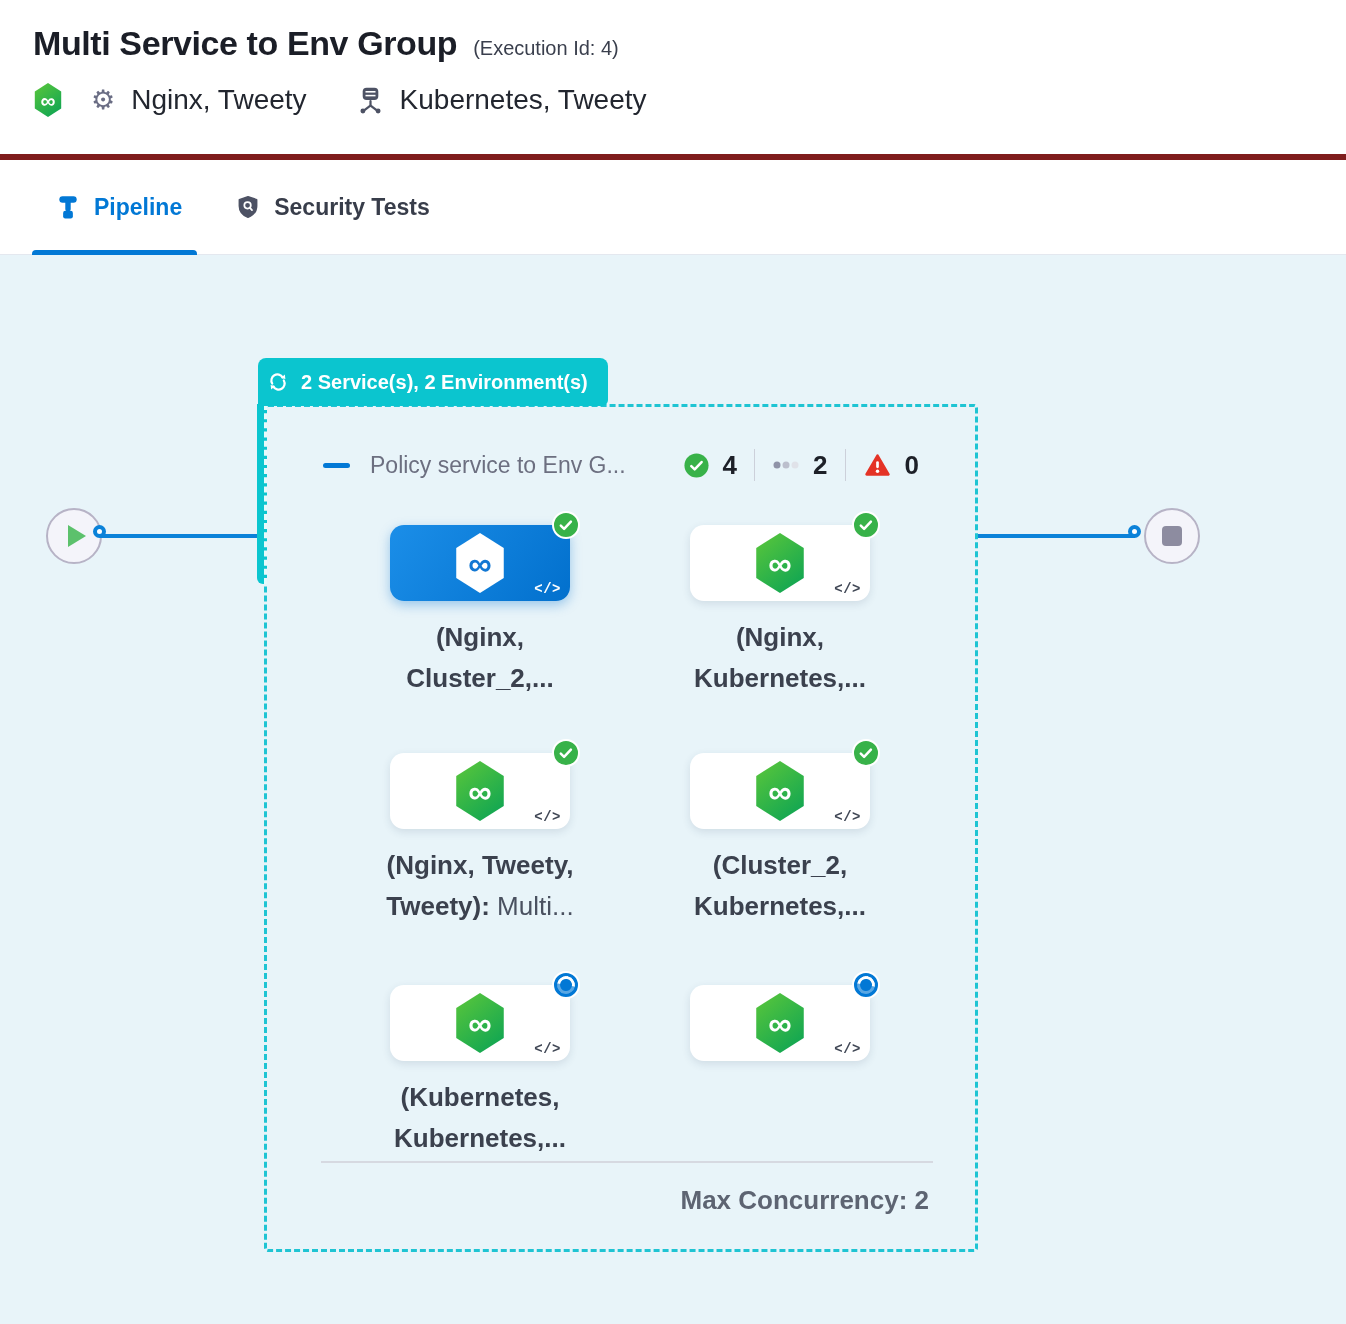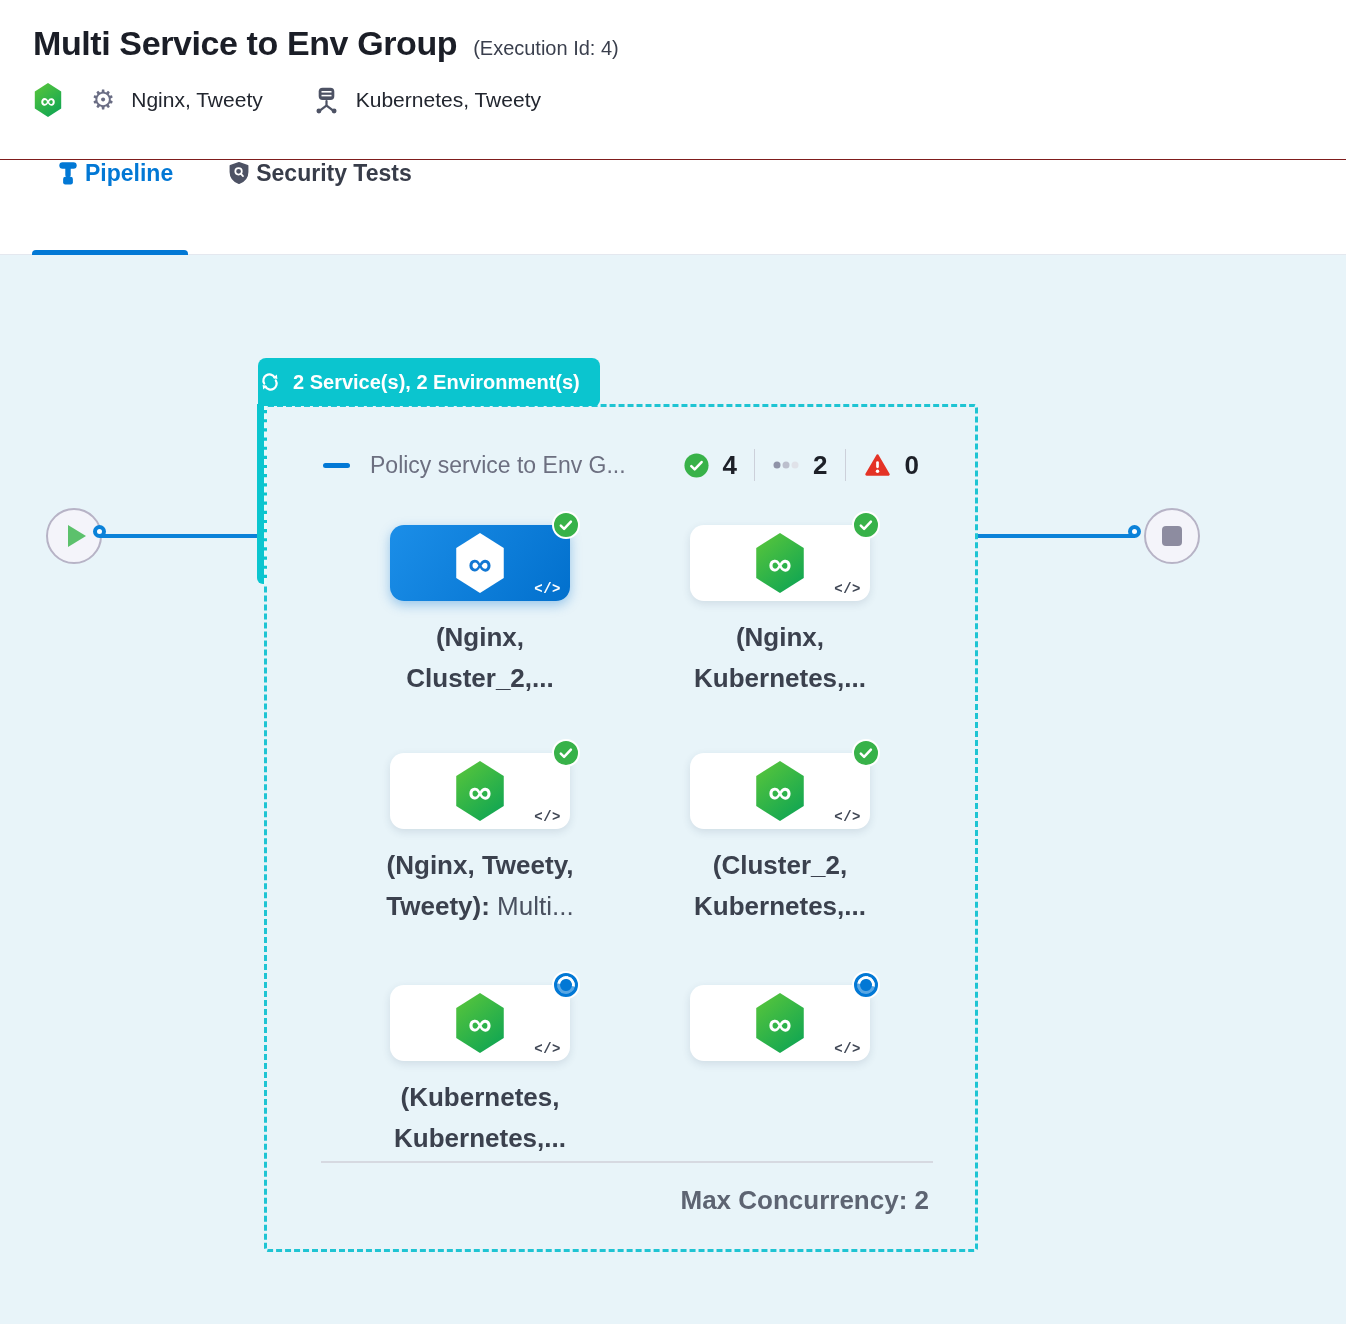--- a/index.html
+++ b/index.html
@@ -1,52 +1,52 @@
 <!DOCTYPE html>
 <html><head>
 <meta charset="utf-8">
 <style>
   * { margin:0; padding:0; box-sizing:border-box; }
   html,body { background:#fff; }
   body { font-family:"Liberation Sans", sans-serif; }
   .page { position:relative; width:1346px; height:1324px; overflow:hidden; background:#fff; }
 
   
-  .app-header { position:absolute; left:0; top:0; width:100%; height:160px; background:#fff; border-bottom:1px solid #7f1d1d; padding:24px 33px 0; }
+  .app-header { position:absolute; left:0; top:0; width:100%; height:160px; background:#fff; border-bottom:6px solid #7f1d1d; padding:24px 33px 0; }
   .title-row { display:flex; align-items:baseline; gap:16px; }
   .page-title { font-size:34px; font-weight:700; color:#1b1e27; letter-spacing:-0.4px; }
   .exec-id { font-size:20px; color:#3a3f4d; }
   .meta-row { margin-top:20px; display:flex; align-items:center; }
   .hex { display:flex; align-items:center; justify-content:center; clip-path:polygon(50% 0%, 94% 25%, 94% 75%, 50% 100%, 6% 75%, 6% 25%); line-height:1; }
   .hex-sm { width:30px; height:34px; font-size:21px; font-weight:700; }
   .hex-green { background:linear-gradient(140deg,#55c43c 10%,#0fa553 90%); color:#fff; }
   .gear-glyph { font-size:27px; color:#6a6d84; margin-left:28px; }
-  .meta-label { font-size:21px; color:#22262f; margin-left:16px; }
+  .meta-label { font-size:28px; color:#22262f; margin-left:16px; }
   .env-icon-wrap { margin-left:50px; display:flex; align-items:center; }
 
   
   .tabbar { position:absolute; left:0; top:160px; width:100%; height:95px; background:#fff; display:flex; align-items:center; padding-left:55px; gap:53px; border-bottom:1px solid #e4e8ef; }
-  .tab { display:flex; gap:4px; font-size:23px; font-weight:600; color:#383d4a; height:100%; position:relative; cursor:pointer; }
+  .tab { display:flex; align-items:center; gap:13px; font-size:23px; font-weight:600; color:#383d4a; height:100%; position:relative; cursor:pointer; }
   .tab.active { color:#0278d5; }
   .tab.active::after { content:""; position:absolute; left:-23px; right:-15px; bottom:-1px; height:5px; background:#0278d5; border-radius:4px 4px 0 0; }
 
   
   .canvas { position:absolute; left:0; top:255px; width:1346px; height:1069px; background:#e8f4f9; }
   .abs { position:absolute; }
 
   
   .term-node { width:56px; height:56px; border-radius:50%; background:#f4f4fa; border:2px solid #b7b3c6; display:flex; align-items:center; justify-content:center; }
   .play-tri { width:0; height:0; border-left:18px solid #5cc16c; border-top:11px solid transparent; border-bottom:11px solid transparent; margin-left:5px; }
   .stop-sq { width:20px; height:20px; border-radius:4px; background:#8d8ca0; }
 
   .conn-line { height:4px; background:#0b82d9; top:279px; }
   .conn-dot { width:13px; height:13px; border-radius:50%; background:#fff; border:4px solid #0b82d9; top:270px; }
 
   
-  .group-badge { left:258px; top:103px; height:48px; background:#0bc5cf; border-radius:8px 8px 6px 0; display:inline-flex; align-items:center; gap:11px; padding:0 20px 0 0; color:#fff; font-size:20px; font-weight:600; z-index:4; white-space:nowrap; }
+  .group-badge { left:258px; top:103px; height:48px; background:#0bc5cf; border-radius:8px 8px 6px 0; display:inline-flex; align-items:center; gap:11px; padding:0 20px 0 8px; color:#fff; font-size:20px; font-weight:600; z-index:4; white-space:nowrap; }
   .group-strip { left:257px; top:149px; width:10px; height:180px; background:#0bc5cf; border-radius:0 0 0 6px; border-right:3px dashed rgba(255,255,255,0.9); z-index:3; }
   .stage-box { left:264px; top:149px; width:714px; height:848px; border:3px dashed #1fc4d3; border-radius:4px; }
 
   
   .stage-head { position:absolute; left:56px; right:56px; top:37px; height:42px; display:flex; align-items:center; }
   .collapse-dash { width:27px; height:5px; background:#0278d5; border-radius:3px; margin-right:20px; cursor:pointer; flex:none; }
   .stage-name { font-size:23px; color:#6c6f80; font-weight:500; flex:1; cursor:pointer; white-space:nowrap; overflow:hidden; }
   .counts { display:flex; align-items:center; gap:13px; }
   .count-num { font-size:26px; font-weight:600; color:#1d2028; }
   .count-sep { width:1px; height:32px; background:#ccd0da; margin:0 4px; }

